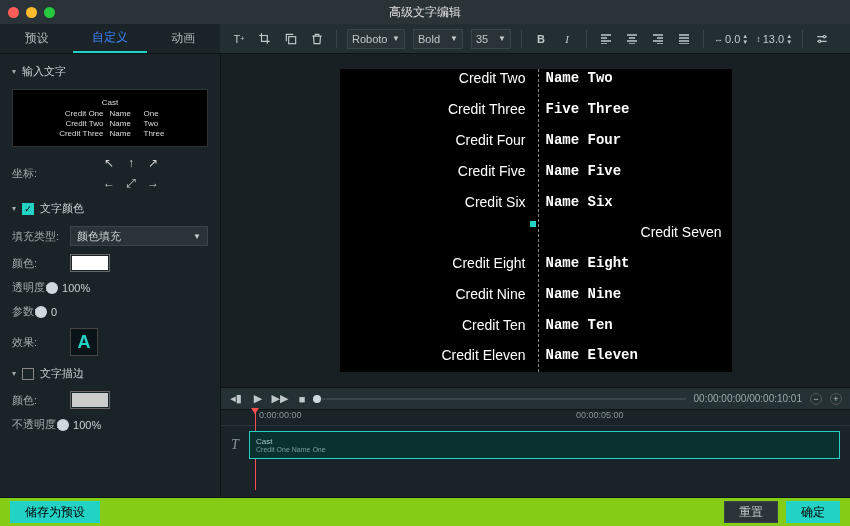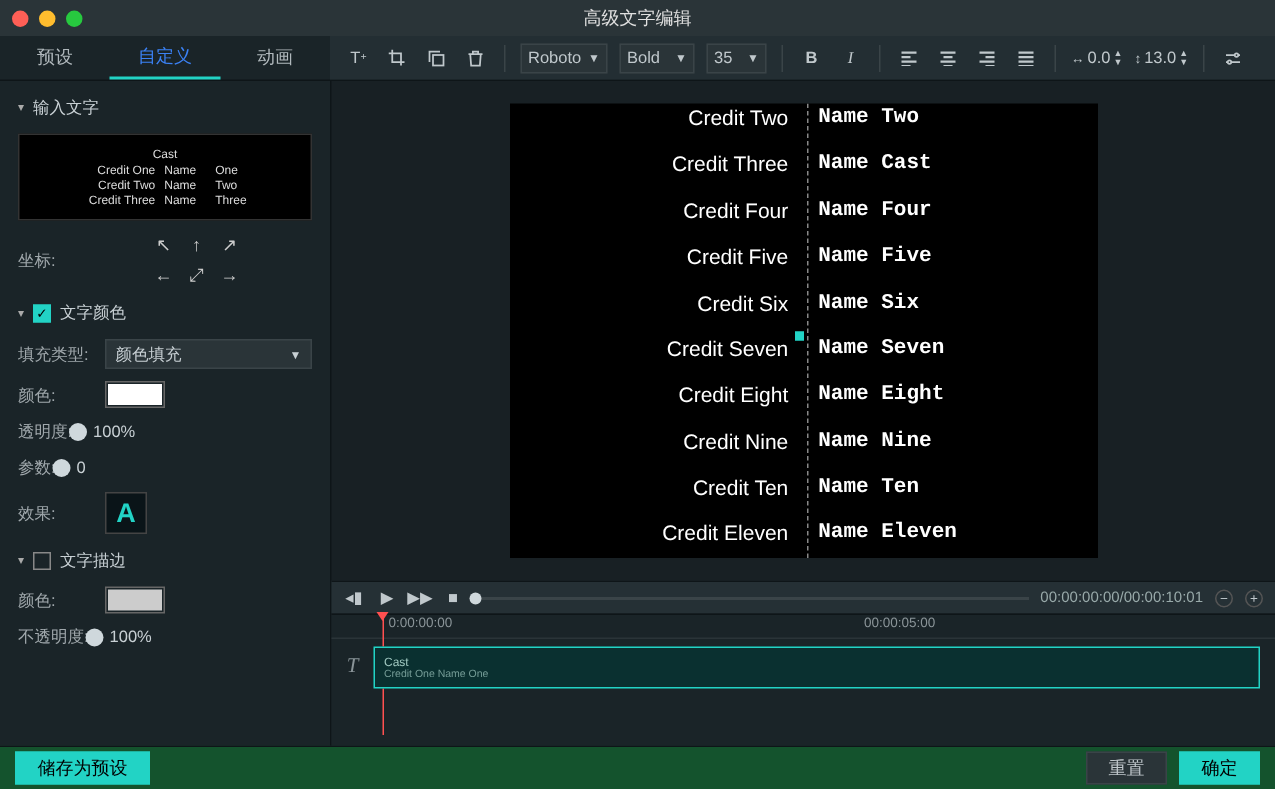--- a/index.html
+++ b/index.html
@@ -57,21 +57,21 @@
 .pc-time { font-size: 10px; color: #9aa; }
 .timeline { height: 88px; background: #1a2428; border-top: 1px solid #0e1518; display: flex; flex-direction: column; }
 .tl-ruler { height: 16px; position: relative; font-size: 9px; color: #8a9498; border-bottom: 1px solid #2a3438; }
 .tl-mark { position: absolute; top: 0; font-size: 9px; }
 .playhead { position: absolute; top: 0; width: 1px; height: 80px; background: #ff5050; }
 .playhead::before { content: ''; position: absolute; top: -2px; left: -4px; width: 0; height: 0; border-left: 4px solid transparent; border-right: 4px solid transparent; border-top: 6px solid #ff5050; }
 .tl-body { flex: 1; position: relative; padding-top: 4px; }
 .tl-track { display: flex; align-items: center; height: 30px; }
 .tl-label { width: 28px; display: flex; align-items: center; justify-content: center; color: #8a9498; font-size: 14px; font-style: italic; font-family: serif; }
 .clip { flex: 1; margin-right: 10px; height: 28px; background: #0a3030; border: 1px solid #22d3c5; display: flex; flex-direction: column; justify-content: center; padding: 2px 6px; font-size: 8px; color: #a0c8c0; overflow: hidden; }
-.footer { height: 29px; background: #14532d; border-top: 1px solid #0e1518; display: flex; align-items: center; padding: 0 10px; gap: 8px; }
+.footer { height: 29px; background: #84cc16; border-top: 1px solid #0e1518; display: flex; align-items: center; padding: 0 10px; gap: 8px; }
 .btn { height: 22px; padding: 0 14px; background: #2a3438; border: 1px solid #3a4448; color: #c0c8cc; font-size: 12px; display: flex; align-items: center; cursor: pointer; }
 .btn.primary { background: #22d3c5; color: #000; border-color: #22d3c5; }
 .spacer { flex: 1; }
 svg { display: block; }
 </style>
 </head>
 <body>
 
 <div class="titlebar">
   <div class="traffic-lights">
@@ -284,37 +284,36 @@
       <div class="canvas">
         <div class="guide-v" style="left:198px"></div>
 
         <div class="credits" id="credits-list">
             <div class="credit-row">
               <div class="cr-left">Credit Two</div>
               <div class="cr-right">Name Two</div>
             </div>
             <div class="credit-row">
               <div class="cr-left">Credit Three</div>
-              <div class="cr-right">Name Cast</div>
+              <div class="cr-right">Five Three</div>
             </div>
             <div class="credit-row">
               <div class="cr-left">Credit Four</div>
               <div class="cr-right">Name Four</div>
             </div>
             <div class="credit-row">
               <div class="cr-left">Credit Five</div>
               <div class="cr-right">Name Five</div>
             </div>
             <div class="credit-row">
               <div class="cr-left">Credit Six</div>
               <div class="cr-right">Name Six</div>
             </div>
             <div class="credit-row">
               <div class="cr-left">Credit Seven</div>
-              <div class="cr-right">Name Seven</div>
             </div>
             <div class="credit-row">
               <div class="cr-left">Credit Eight</div>
               <div class="cr-right">Name Eight</div>
             </div>
             <div class="credit-row">
               <div class="cr-left">Credit Nine</div>
               <div class="cr-right">Name Nine</div>
             </div>
             <div class="credit-row">

